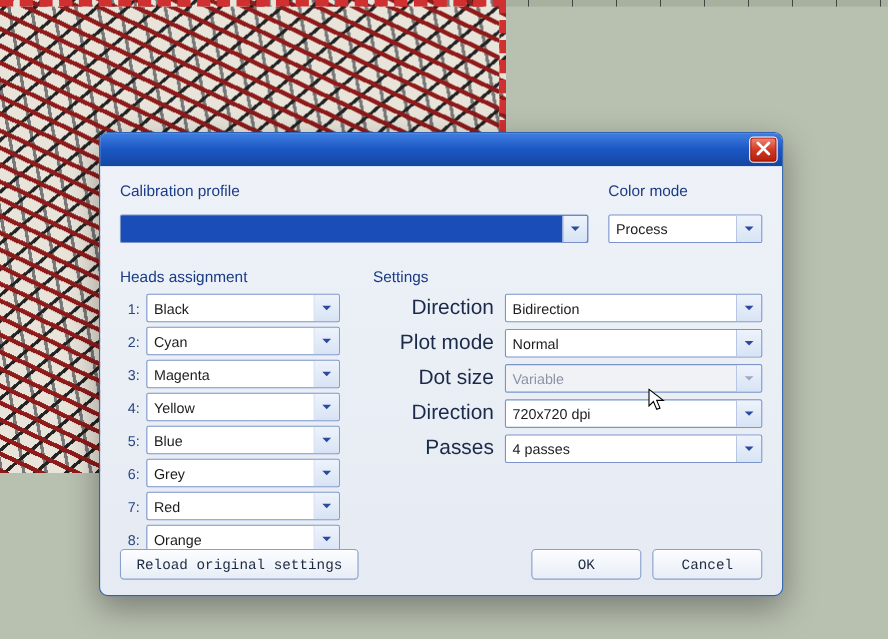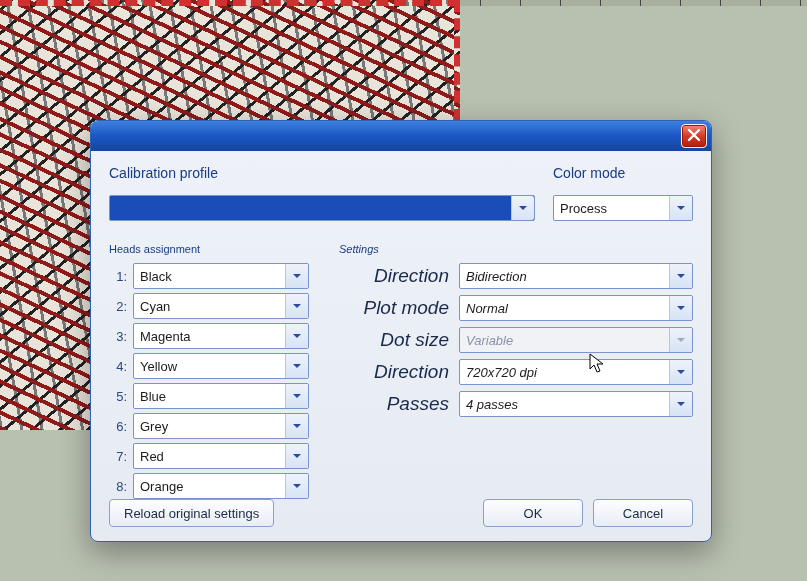--- a/index.html
+++ b/index.html
@@ -115,58 +115,58 @@
     display: flex;
     margin-top: 22px;
     gap: 30px;
   }
 
   .heads {
     width: 200px;
   }
   .heads-title, .settings-title {
     color: #1a3b86;
-    font-size: 11px;
+    font-size: 14px;
     margin-bottom: 8px;
   }
   .head-row {
     display: flex;
     align-items: center;
     margin-bottom: 4px;
     gap: 6px;
   }
   .head-row .num {
     width: 18px;
     text-align: right;
     color: #2a4780;
   }
   .head-row .dd { flex: 1; }
 
   .settings {
     flex: 1;
-    font-style: italic;
   }
   .setgrid {
     display: grid;
     grid-template-columns: 110px 1fr;
     row-gap: 6px;
     column-gap: 10px;
     align-items: center;
   }
   .setgrid .slabel {
     text-align: right;
     color: #1c2a4a;
     font-size: 19px;
   }
 
   .bottom-row {
     position: absolute;
     left: 18px; right: 18px; bottom: 14px;
     display: flex;
     align-items: center;
+    font-family: Liberation Mono, monospace;
   }
   .btn {
     height: 26px;
     padding: 0 14px;
     background: linear-gradient(#fdfdff,#e7edf6);
     border: 1px solid #8aa0cc;
     border-radius: 4px;
     font-size: 13px;
     color: #1c2a40;
     display: inline-flex;

